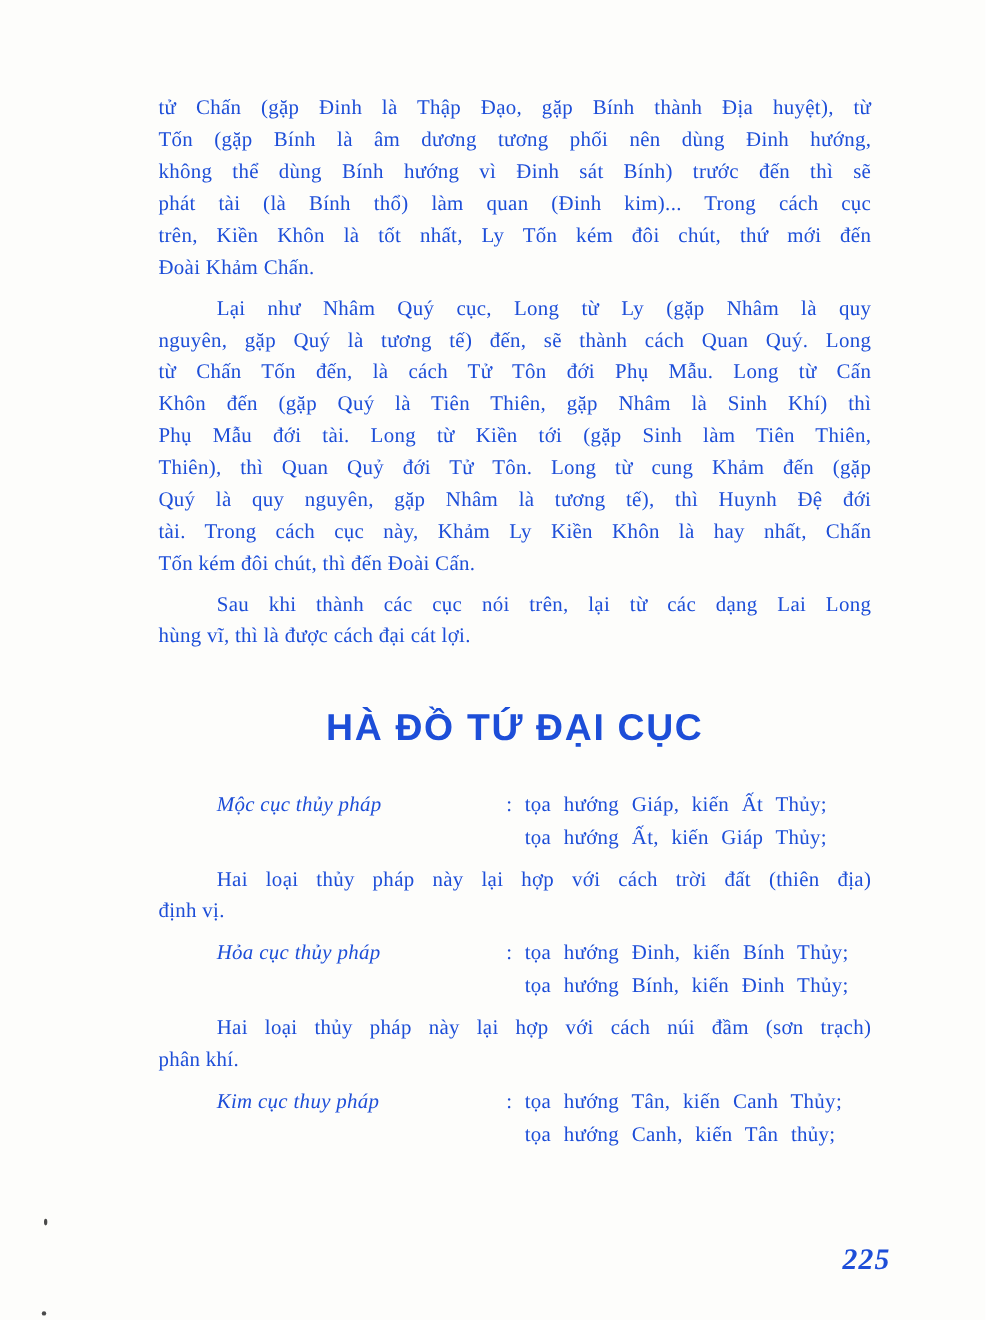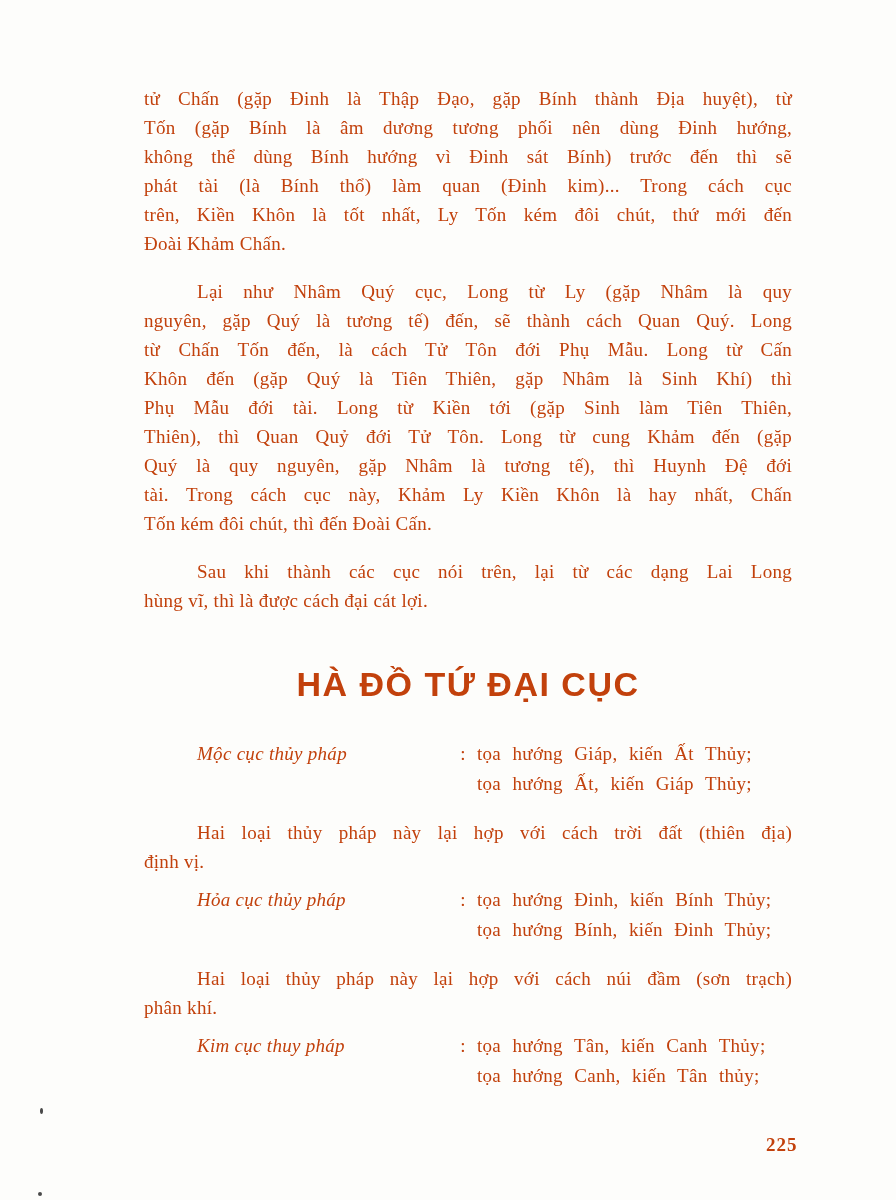--- a/index.html
+++ b/index.html
@@ -3,31 +3,31 @@
 <meta charset="utf-8">
 <style>
   html, body { margin: 0; padding: 0; background: #ffffff; }
 
   .page {
     position: relative;
     width: 896px;
     height: 1200px;
     background: #fdfdfb;
     font-family: "Liberation Serif", serif;
-    color: #c2410c;
+    color: #1d4ed8;
     overflow: hidden;
   }
 
   .text-block {
     position: absolute;
     left: 144px;
     top: 84px;
     width: 648px;
   }
-  .text-block > * + * { margin-top: 19px; }
+  .text-block > * + * { margin-top: 8px; }
 
   .para {
     font-size: 19px;
     line-height: 29px;
     letter-spacing: 0.015em;
   }
   .para .line {
     text-align: justify;
     text-align-last: justify;
   }
@@ -53,24 +53,25 @@
     letter-spacing: 0.015em;
   }
   .entry-label { font-style: italic; }
   .entry-sep { text-align: center; }
   .entry-values .val-line { word-spacing: 0.34em; white-space: nowrap; }
 
   .page-number {
     position: absolute;
     left: 766px;
     top: 1130px;
-    font-size: 19px;
+    font-size: 27px;
     line-height: 30px;
     font-weight: bold;
     letter-spacing: 1px;
+    font-style: italic;
   }
 
   .speck {
     position: absolute;
     background: #4a4a4a;
     border-radius: 50%;
   }
   .speck-1 { left: 40px; top: 1108px; width: 3px; height: 6px; }
   .speck-2 { left: 38px; top: 1192px; width: 4px; height: 4px; }
 </style>

